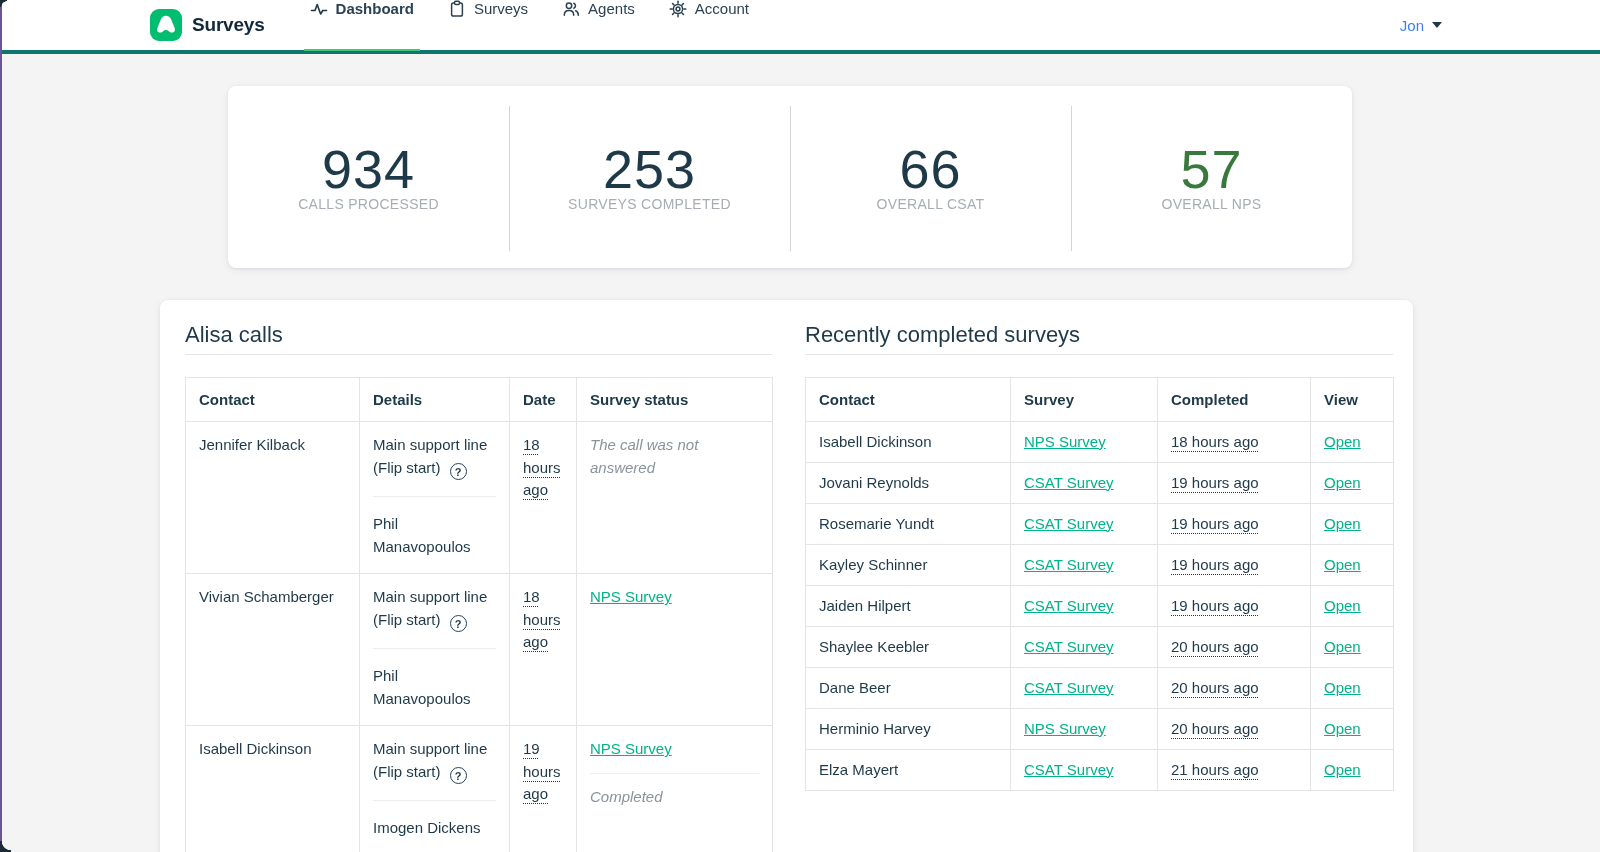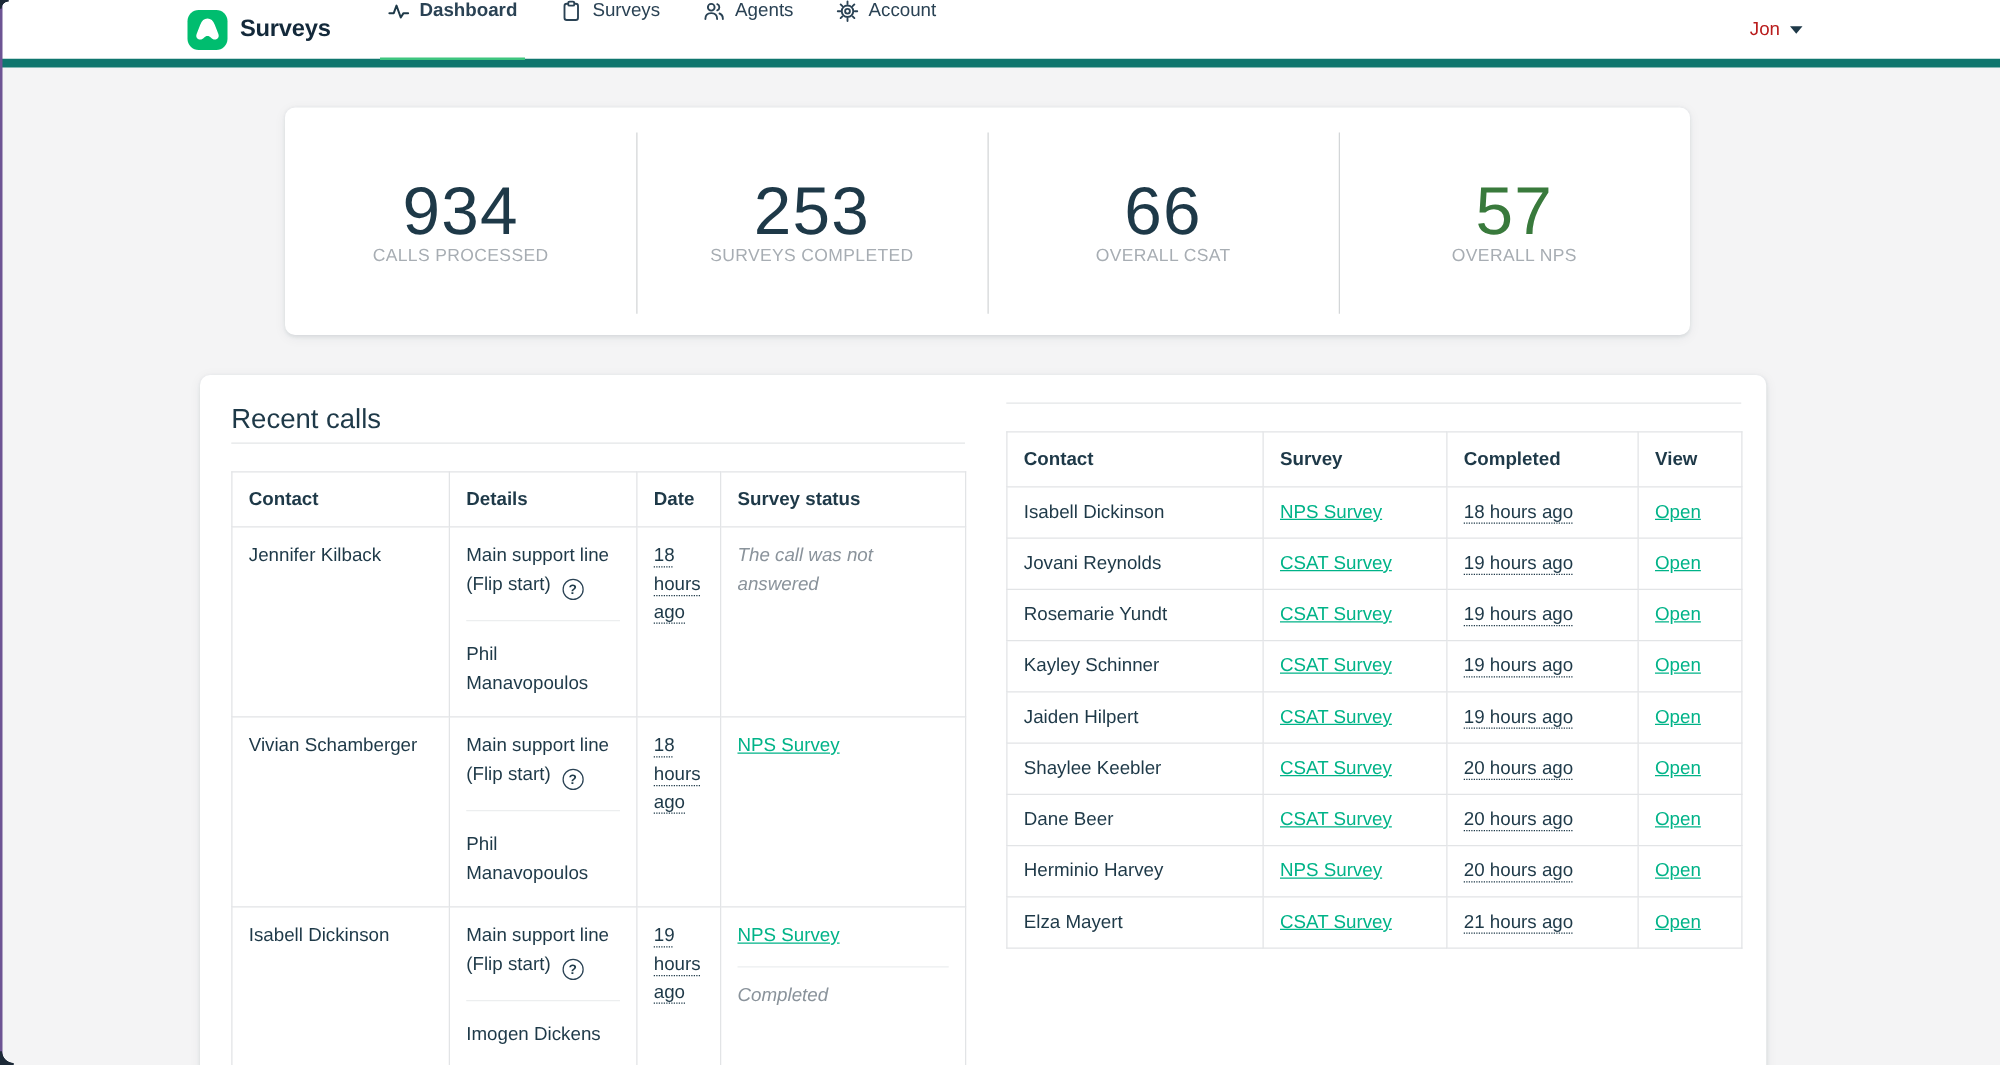--- a/index.html
+++ b/index.html
@@ -15,34 +15,34 @@
 
   
   .left-edge { position: absolute; left: 0; top: 0; width: 2px; height: 100%; background: #6d5494; z-index: 9; }
   .corner-bl { position: absolute; left: 0; bottom: 0; width: 11px; height: 11px; z-index: 10;
     background: radial-gradient(circle 11px at 100% 0%, rgba(0,0,0,0) 0 9px, #1d2a38 9.5px); }
   .corner-tl { position: absolute; left: 0; top: 0; width: 7px; height: 7px; z-index: 10;
     background: radial-gradient(circle 7px at 100% 100%, rgba(0,0,0,0) 0 5.5px, #1d2a38 6px); }
 
   
   .header { position: absolute; top: 0; left: 0; right: 0; height: 54px; background: #fff;
-    border-bottom: 7px solid #0f766e; display: flex; align-items: center; z-index: 2; }
+    border-bottom: 4px solid #0f766e; display: flex; align-items: center; z-index: 2; }
   .brand { display: flex; align-items: center; gap: 10px; margin-left: 150px; cursor: pointer; }
   .logo { width: 32px; height: 32px; border-radius: 9px; background: #00bd6f;
     display: flex; align-items: center; justify-content: center; flex: 0 0 auto; }
   .brand-name { font-size: 19px; font-weight: bold; color: #13293a; letter-spacing: -0.2px; }
   .nav { display: flex; margin-left: 28px; height: 100%; align-items: stretch; }
   .nav-item { display: flex; align-items: flex-start; gap: 8px; padding: 0 6px; margin: 0 11px;
     font-size: 15px; color: #2a4254; cursor: pointer; position: relative; }
   .nav-item.active { font-weight: bold; }
   .nav-item.active::after { content: ""; position: absolute; left: 0; right: 0; bottom: -1px;
     height: 2px; background: #3ec57f; }
   .nav-icon { display: inline-flex; }
   .user-menu { margin-left: auto; margin-right: 158px; display: flex; align-items: center;
-    gap: 8px; font-size: 15px; color: #b91c1c; cursor: pointer; text-align: center; }
+    gap: 8px; font-size: 15px; color: #3b82f6; cursor: pointer; text-align: center; }
   .caret { width: 0; height: 0; border-left: 5px solid transparent; border-right: 5px solid transparent;
     border-top: 6px solid #1e3948; }
 
   
   .stats-card { position: absolute; left: 228px; top: 86px; width: 1124px; height: 182px;
     background: #fff; border-radius: 8px;
     box-shadow: 0 1px 3px rgba(30,57,72,.10), 0 2px 10px rgba(30,57,72,.06); display: flex; }
   .stat { flex: 1; display: flex; flex-direction: column; align-items: center;
     justify-content: center; position: relative; }
   .stat + .stat::before { content: ""; position: absolute; left: 0; top: 20px; bottom: 17px;
@@ -161,21 +161,21 @@
     </div>
     <div class="stat">
       <div class="stat-value" style="color: rgb(57, 122, 60);">57</div>
       <div class="stat-label">OVERALL NPS</div>
     </div>
   </div>
 
   <div class="main-card">
 
     <div class="section section-calls">
-      <div class="section-title">Recent calls</div>
+      <div class="section-title">Alisa calls</div>
       <div class="title-rule"></div>
       <table class="calls-table">
         <colgroup>
             <col style="width:174px">
             <col style="width:150px">
             <col style="width:67px">
             <col style="width:196px">
           </colgroup>
         <thead>
           <tr>
@@ -234,20 +234,21 @@
       <span class="green-link">NPS Survey</span>
       <div class="status-rule"></div>
       <span class="muted-italic">Completed</span>
     </td>
   </tr>
 </tbody>
       </table>
     </div>
 
     <div class="section section-surveys">
+      <div class="section-title">Recently completed surveys</div>
       <div class="title-rule"></div>
       <table class="surveys-table">
         <colgroup>
             <col style="width:205px">
             <col style="width:147px">
             <col style="width:153px">
             <col style="width:83px">
           </colgroup>
         <thead>
           <tr>

